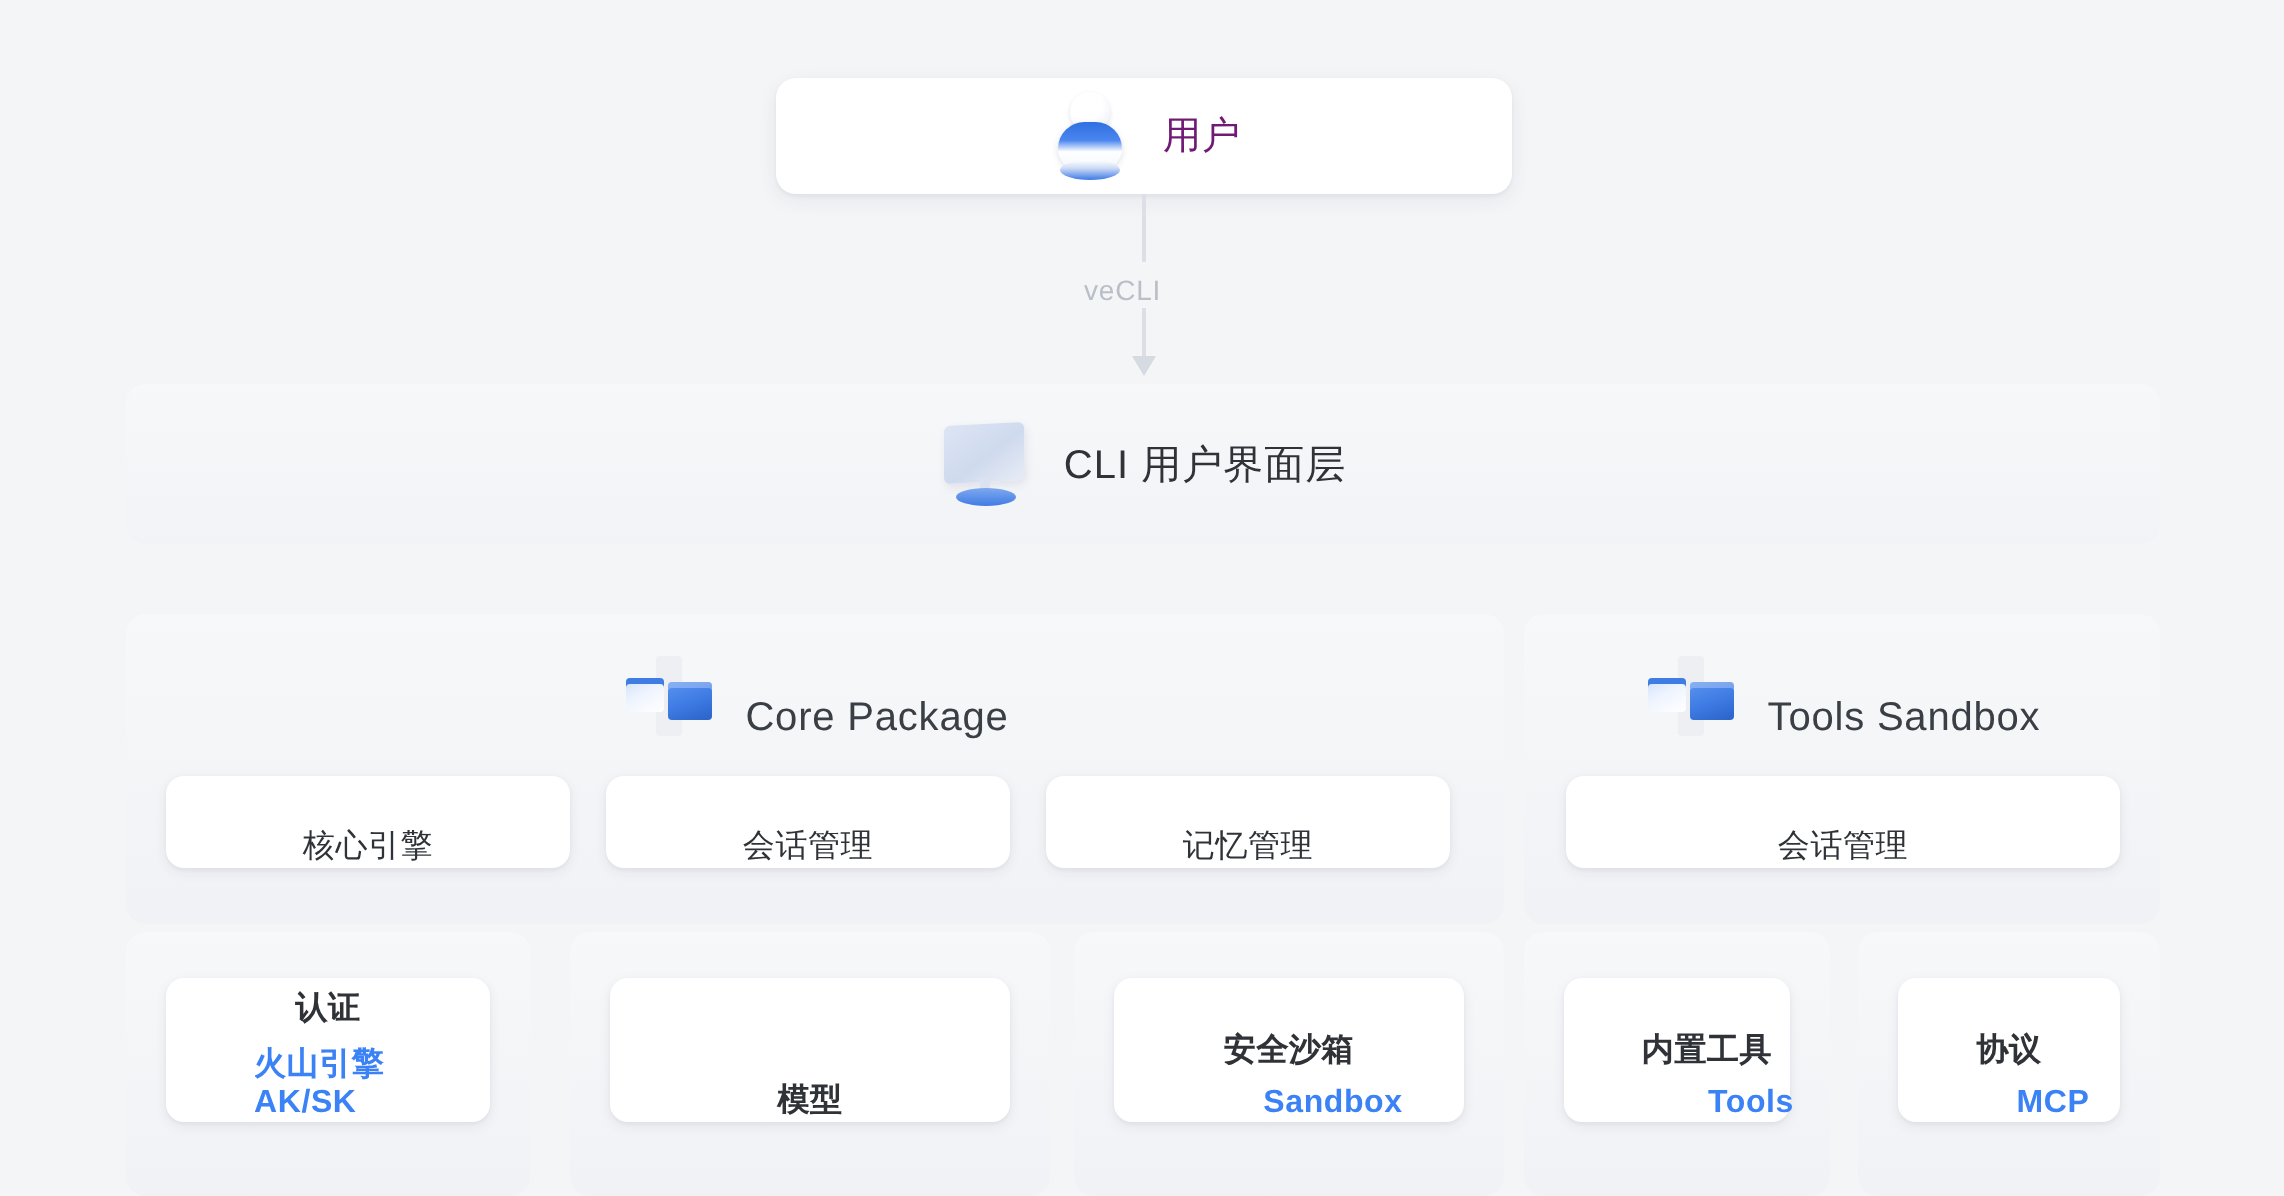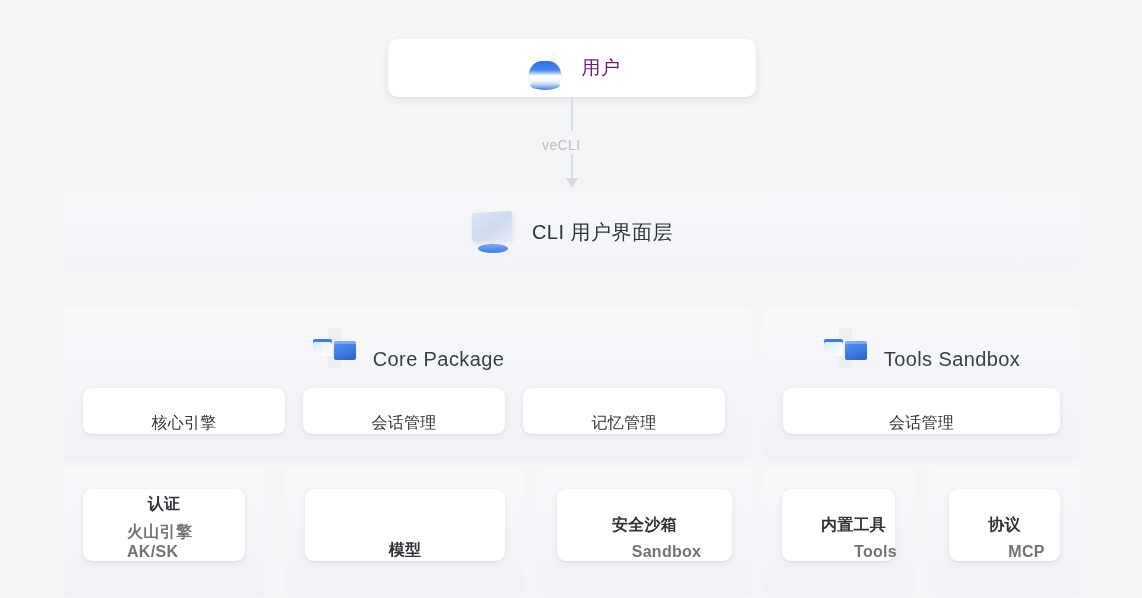--- a/index.html
+++ b/index.html
@@ -122,21 +122,21 @@
   }
 
   
   .card {
     position: absolute; background: #ffffff; border-radius: 9px;
     box-shadow: 0 2px 7px rgba(35,45,75,.065), 0 1px 2px rgba(35,45,75,.05);
     display: flex; flex-direction: column;
     align-items: center; justify-content: flex-end;
   }
   .card .l1 { font-size: 16px; color: #2f3338; letter-spacing: .3px; }
-  .card .l2 { font-size: 16px; color: #737373; letter-spacing: .3px; margin-top: 7px; margin-left: 44px; }
+  .card .l2 { font-size: 16px; color: #3b82f6; letter-spacing: .3px; margin-top: 7px; margin-left: 44px; }
 
   .c-engine  { left: 83px;  top: 388px; width: 202px; height: 46px; }
   .c-session { left: 303px; top: 388px; width: 202px; height: 46px; }
   .c-memory  { left: 523px; top: 388px; width: 202px; height: 46px; }
   .c-toolsys { left: 783px; top: 388px; width: 277px; height: 46px; }
 
   
   .panel-b { top: 466px; height: 132px; }
   .pb1 { left: 63px;  width: 202px; }
   .pb2 { left: 285px; width: 240px; }

